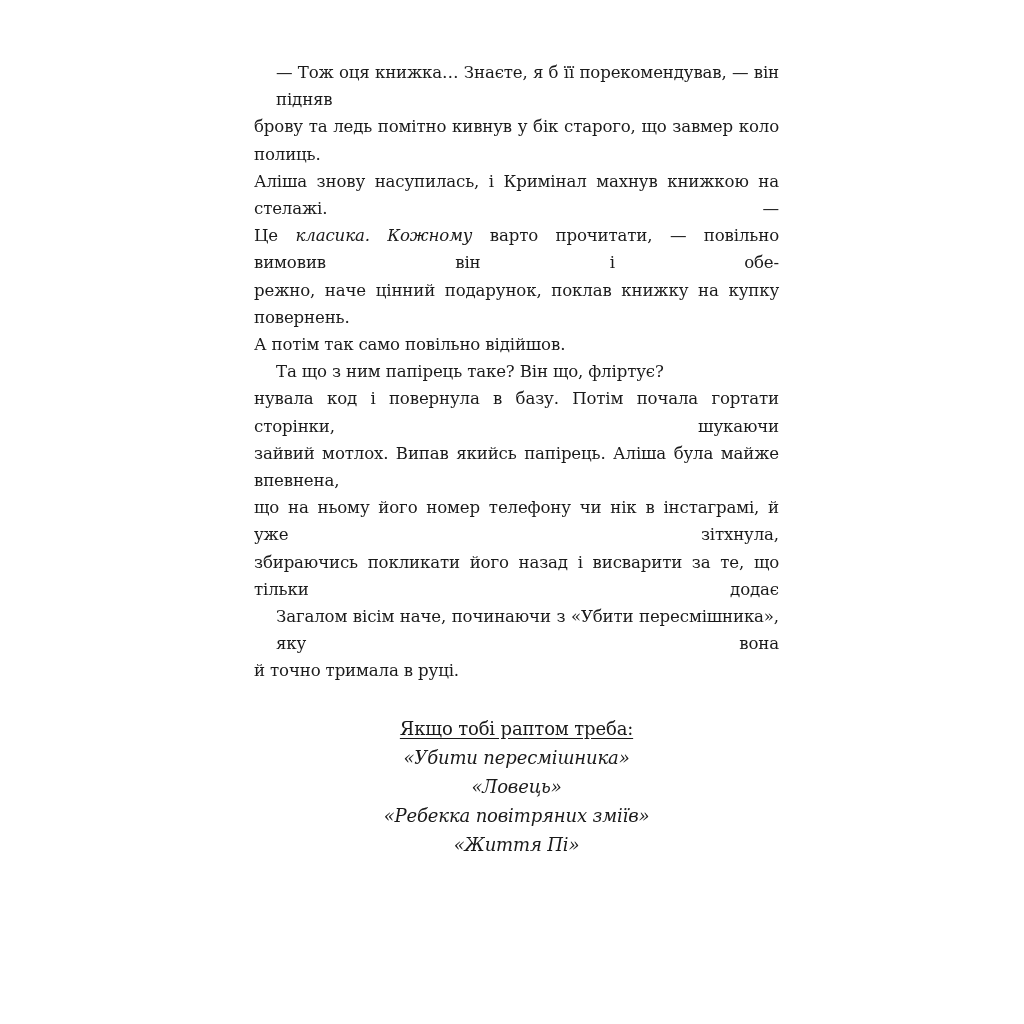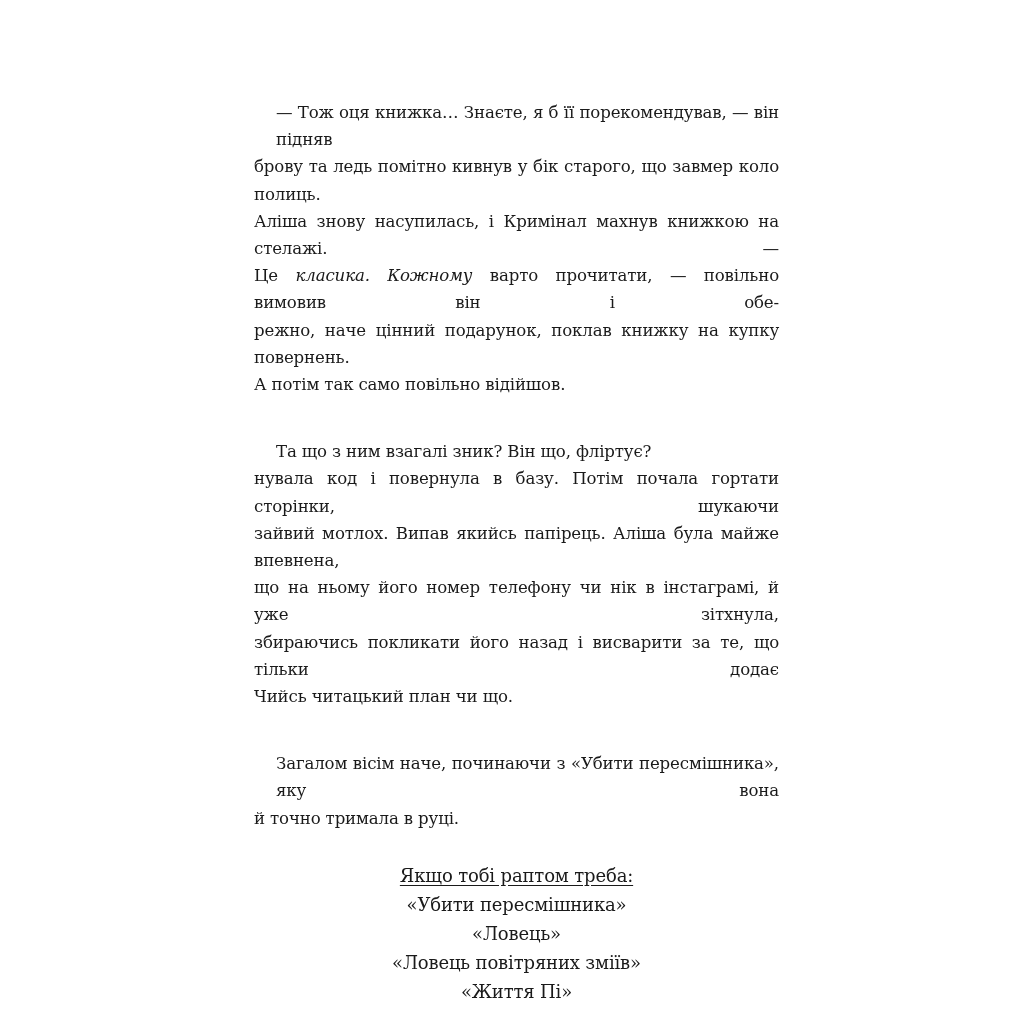--- a/index.html
+++ b/index.html
@@ -15,63 +15,62 @@
       color: #1a1a1a;
       letter-spacing: -0.15px;
     }
     .p {
       margin: 0;
       text-align: justify;
       text-indent: 22px;
       hyphens: manual;
     }
     .p .line { display: block; text-align: justify; text-align-last: justify; text-indent: 0; }
-    .p .line.first { padding-left: 22px; margin-top: 40px; }
+    .p .line.first { padding-left: 22px; }
     .p .line.last { text-align-last: left; }
     em { font-style: italic; }
     .list {
       margin-top: 29px;
       margin-bottom: 28px;
       text-align: center;
       font-size: 18px;
       line-height: 29px;
     }
     .list .heading { text-decoration: underline; text-underline-offset: 3px; display: block; font-style: normal; }
-    .list .item { display: block; }
+    .list .item { display: block; font-style: italic; }
   </style>
 </head>
 <body>
 
 <div class="page">
   <div id="top-text">
       <div class="p">
         <span class="line first">— Тож оця книжка… Знаєте, я б її порекомендував, — він підняв</span>
         <span class="line">брову та ледь помітно кивнув у бік старого, що завмер коло полиць.</span>
         <span class="line">Аліша знову насупилась, і Кримінал махнув книжкою на стелажі. —</span>
         <span class="line">Це <em>класика. Кожному</em> варто прочитати, — повільно вимовив він і обе-</span>
         <span class="line">режно, наче цінний подарунок, поклав книжку на купку повернень.</span>
         <span class="line last">А потім так само повільно відійшов.</span>
       </div>
       <div class="p">
-        <span class="line first last">Та що з ним взагалі зник? Він що, фліртує?</span>
+        <span class="line first last">Та що з ним папірець таке? Він що, фліртує?</span>
       </div>
       <div class="p">
         <span class="line">нувала код і повернула в базу. Потім почала гортати сторінки, шукаючи</span>
         <span class="line">зайвий мотлох. Випав якийсь папірець. Аліша була майже впевнена,</span>
         <span class="line">що на ньому його номер телефону чи нік в інстаграмі, й уже зітхнула,</span>
         <span class="line">збираючись покликати його назад і висварити за те, що тільки додає</span>
-        <span class="line last">Чийсь читацький план чи що.</span>
       </div>
       <div class="p">
         <span class="line first">Загалом вісім наче, починаючи з «Убити пересмішника», яку вона</span>
         <span class="line last">й точно тримала в руці.</span>
       </div>
     </div>
   <div class="list">
     <span class="heading">Якщо тобі раптом треба:</span>
     <span class="item">«Убити пересмішника»</span>
     <span class="item">«Ловець»</span>
-    <span class="item">«Ловець повітряних зміїв»</span>
+    <span class="item">«Ребекка повітряних зміїв»</span>
     <span class="item">«Життя Пі»</span>
 
   </div>
 
 </div>
 
 </body></html>

